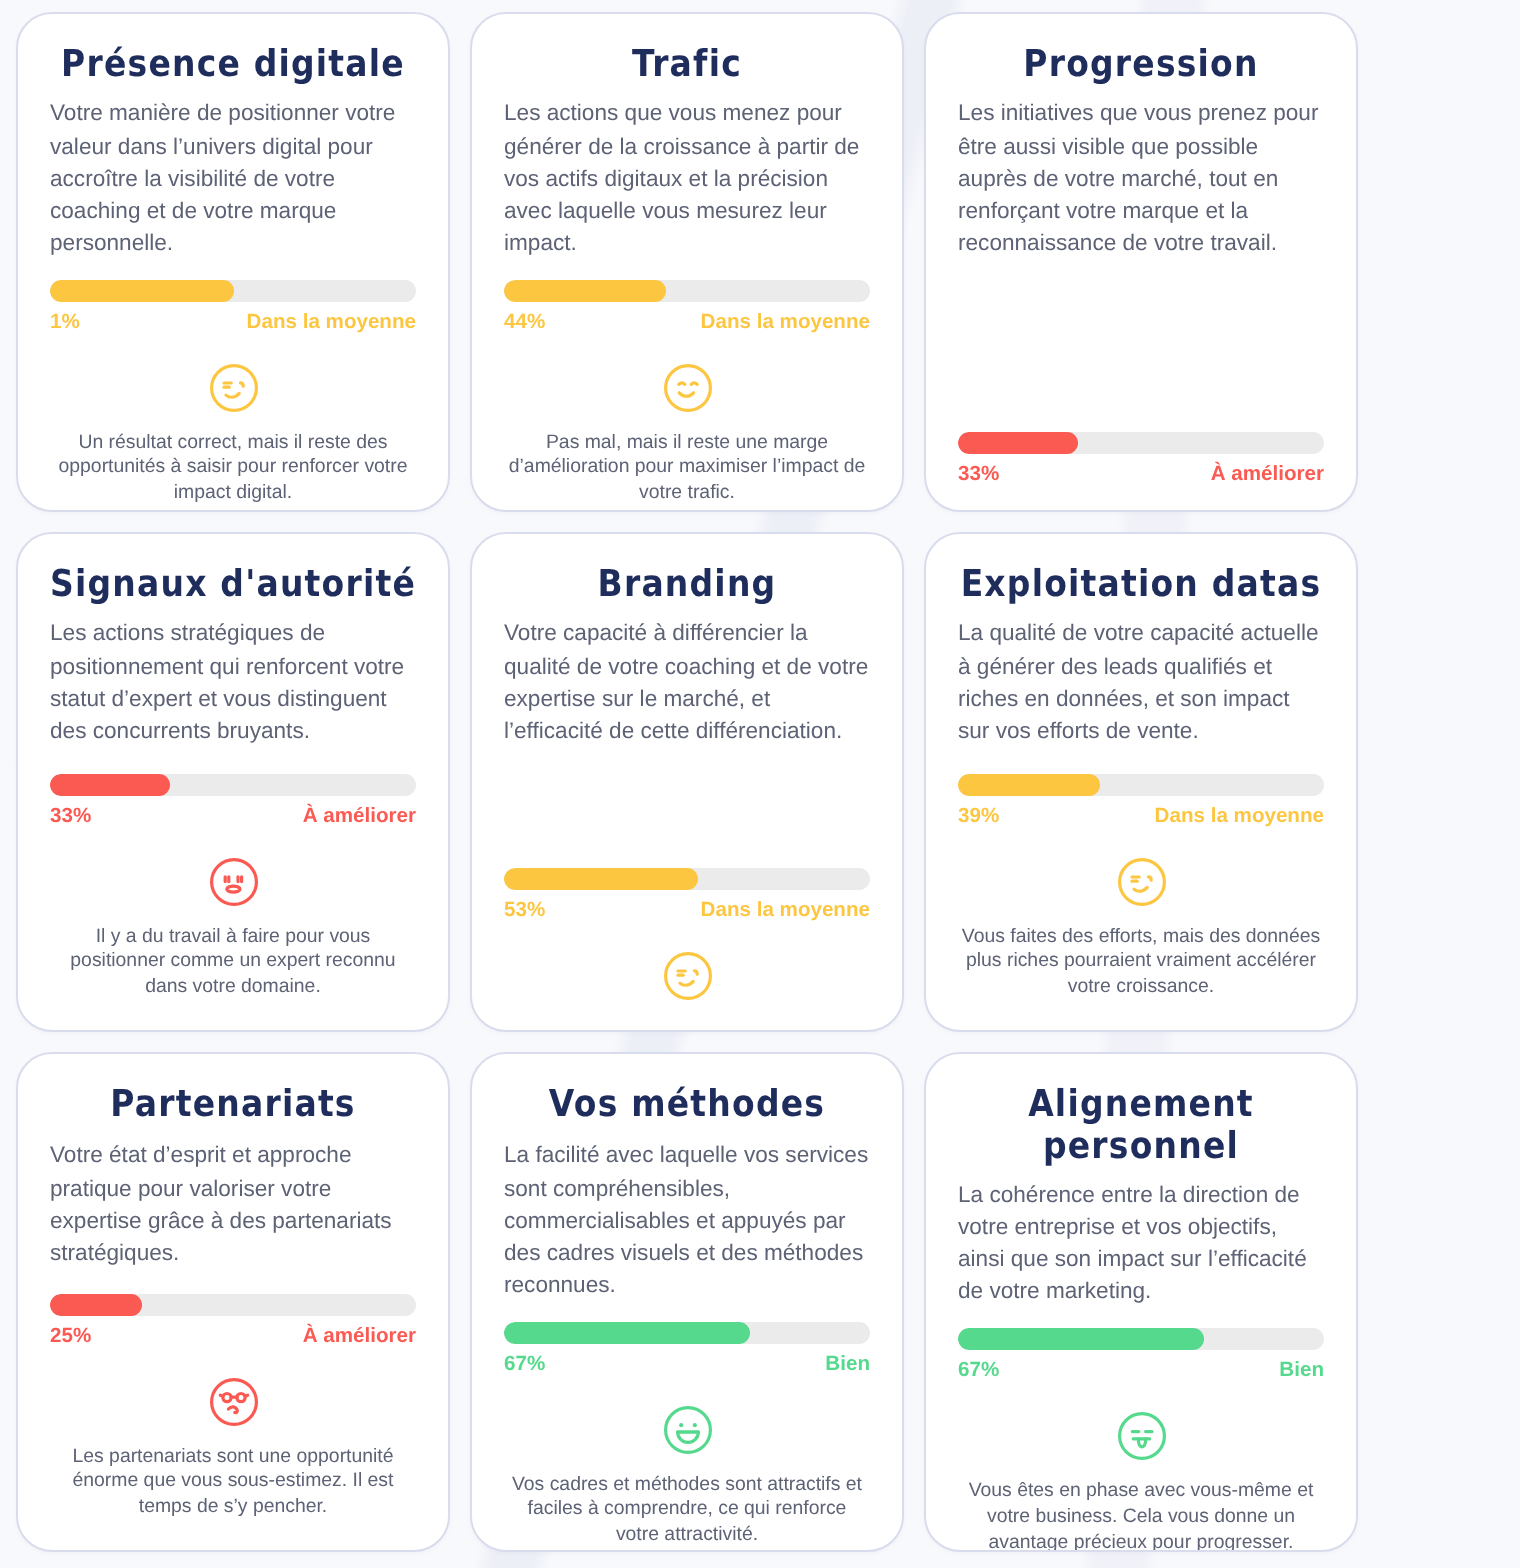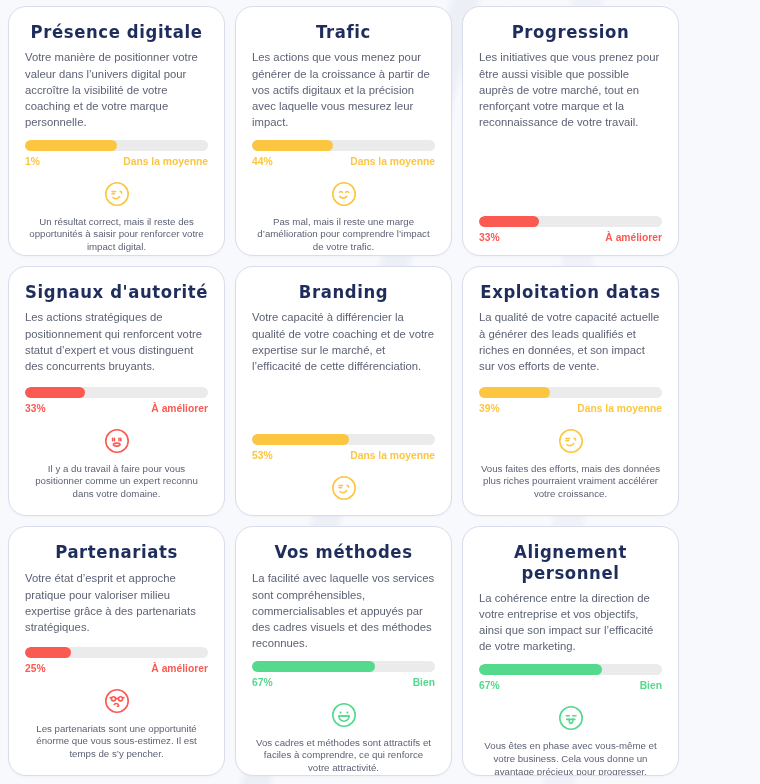--- a/index.html
+++ b/index.html
@@ -170,21 +170,21 @@
         <span class="bar-label" style="color:#fcc640;">Dans la moyenne</span>
       </div>
     </div>
     <div class="verdict">
       <span class="verdict-icon"><svg xmlns="http://www.w3.org/2000/svg" viewBox="0 0 26 26" width="26" height="26" aria-hidden="true">
             <circle cx="13" cy="13" r="11.2" fill="none" stroke="#fcc640" stroke-width="1.6"></circle>
             <path d="M8.4 11.2 c0.9 -1 2.1 -1 3 0" fill="none" stroke="#fcc640" stroke-width="1.6" stroke-linecap="round" stroke-linejoin="round"></path>
              <path d="M14.6 11.2 c0.9 -1 2.1 -1 3 0" fill="none" stroke="#fcc640" stroke-width="1.6" stroke-linecap="round" stroke-linejoin="round"></path>
              <path d="M8.6 15.4 c2.2 2.3 5 2.3 7.2 0" fill="none" stroke="#fcc640" stroke-width="1.6" stroke-linecap="round" stroke-linejoin="round"></path>
           </svg></span>
-      <span class="verdict-text">Pas mal, mais il reste une marge d’amélioration pour comprendre l’impact de votre trafic.</span>
+      <span class="verdict-text">Pas mal, mais il reste une marge d’amélioration pour maximiser l’impact de votre trafic.</span>
     </div>
   </div>
     <div class="card">
     <div class="card-title">Progression</div>
     <div class="card-desc">Les initiatives que vous prenez pour être aussi visible que possible auprès de votre marché, tout en renforçant votre marque et la reconnaissance de votre travail.</div>
     <div class="meter-block">
       <div class="bar-track">
         <div class="bar-fill" style="width:33%;background:#fb5a52;"></div>
       </div>
       <div class="bar-legend">
@@ -257,21 +257,21 @@
             <path d="M8 10.5 h3.6" fill="none" stroke="#fcc640" stroke-width="1.6" stroke-linecap="round" stroke-linejoin="round"></path>
              <path d="M8 12.6 h2.6" fill="none" stroke="#fcc640" stroke-width="1.6" stroke-linecap="round" stroke-linejoin="round"></path>
              <path d="M16.2 10.4 c0.9 0 1.4 0.8 1.4 1.7" fill="none" stroke="#fcc640" stroke-width="1.6" stroke-linecap="round" stroke-linejoin="round"></path>
              <path d="M9 16.6 c2 1.5 4.6 1.4 6.6 -0.9" fill="none" stroke="#fcc640" stroke-width="1.6" stroke-linecap="round" stroke-linejoin="round"></path>
           </svg></span>
       <span class="verdict-text">Vous faites des efforts, mais des données plus riches pourraient vraiment accélérer votre croissance.</span>
     </div>
   </div>
     <div class="card tall">
     <div class="card-title">Partenariats</div>
-    <div class="card-desc">Votre état d’esprit et approche pratique pour valoriser milieu expertise grâce à des partenariats stratégiques.</div>
+    <div class="card-desc">Votre état d’esprit et approche pratique pour valoriser votre expertise grâce à des partenariats stratégiques.</div>
     <div class="meter-block">
       <div class="bar-track">
         <div class="bar-fill" style="width:25%;background:#fb5a52;"></div>
       </div>
       <div class="bar-legend">
         <span class="bar-pct" style="color:#fb5a52;">25%</span>
         <span class="bar-label" style="color:#fb5a52;">À améliorer</span>
       </div>
     </div>
     <div class="verdict">

